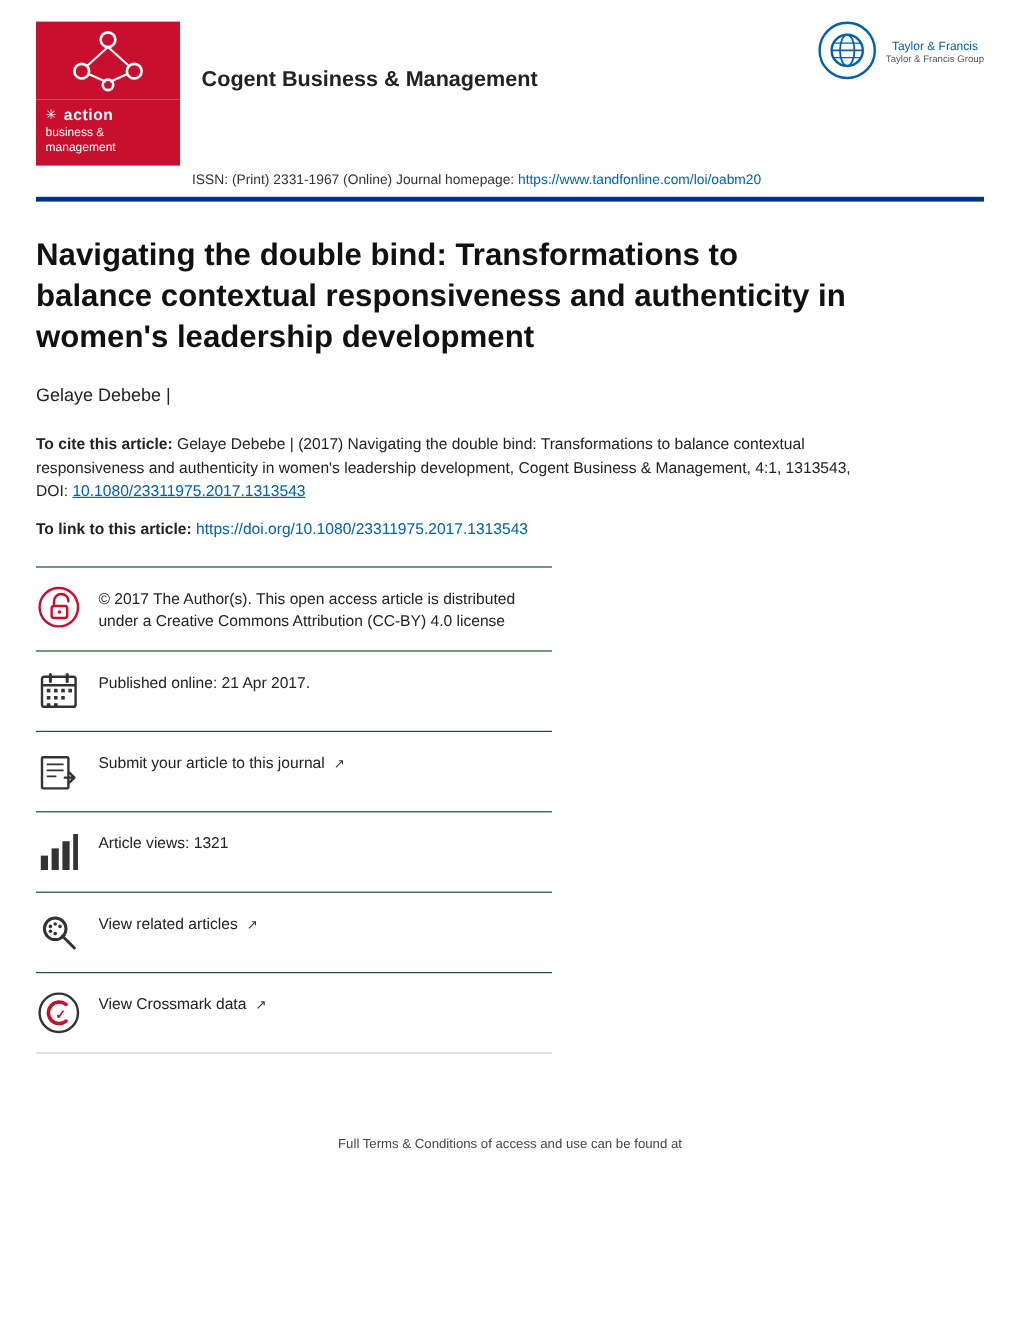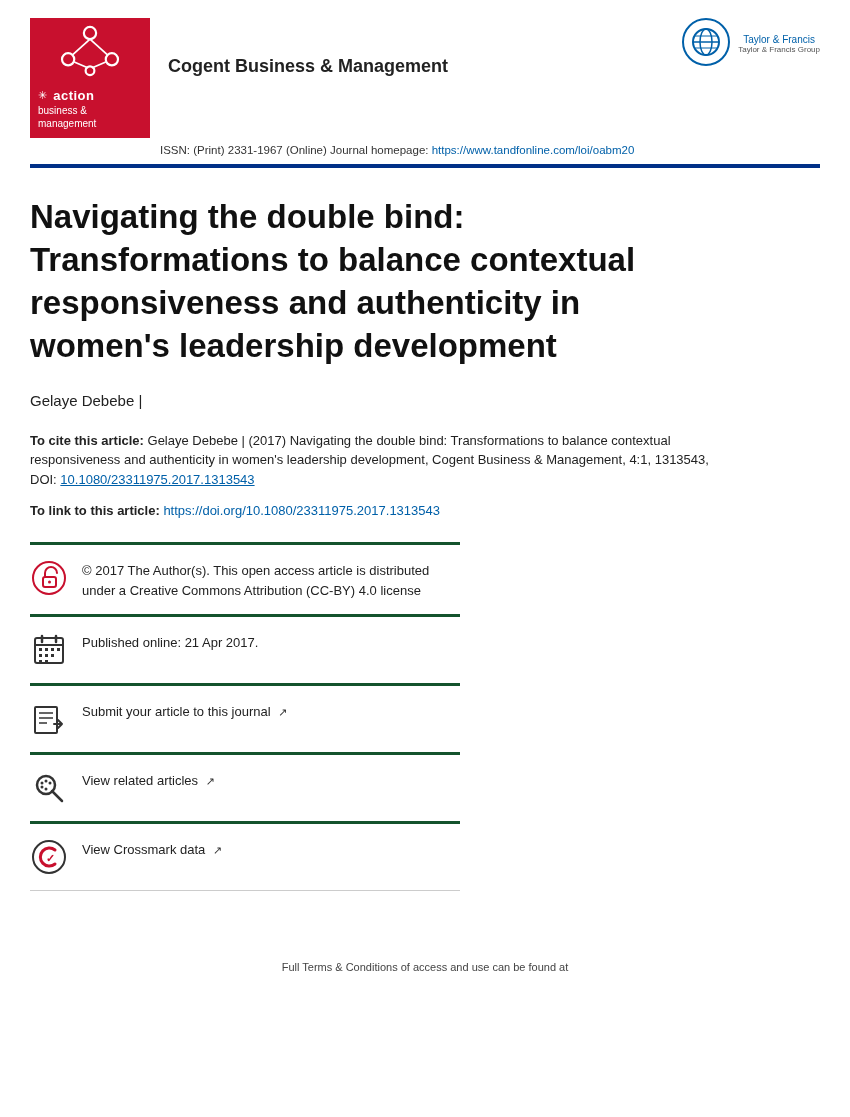--- a/index.html
+++ b/index.html
@@ -138,21 +138,21 @@
       background: #003087;
       margin: 8px 30px 0 30px;
     }
 
     
     .main-content {
       padding: 28px 30px 0 30px;
     }
 
     .article-title {
-      font-size: 33px;
+      font-size: 26px;
       font-weight: bold;
       color: #111;
       line-height: 1.3;
       max-width: 680px;
       margin-bottom: 24px;
     }
 
     .author-line {
       font-size: 15px;
       color: #222;
@@ -195,21 +195,21 @@
     .info-cards {
       margin-top: 24px;
       max-width: 430px;
     }
 
     .info-card {
       display: flex;
       align-items: flex-start;
       gap: 14px;
       padding: 14px 0;
-      border-top: 3px solid #14532d;
+      border-top: 1px solid #14532d;
     }
 
     .info-card:last-child {
       border-bottom: 1px solid #ccc;
     }
 
     .info-card-icon {
       width: 38px;
       height: 38px;
       flex-shrink: 0;
@@ -375,20 +375,33 @@
             <line x1="7" y1="16" x2="21" y2="16" stroke="#333" stroke-width="1.5"></line>
             <line x1="7" y1="21" x2="15" y2="21" stroke="#333" stroke-width="1.5"></line>
             <path d="M22 22 L30 22 M26 18 L30 22 L26 26" fill="none" stroke="#333" stroke-width="2" stroke-linecap="round" stroke-linejoin="round"></path>
           </svg>
         </div>
         <div class="info-card-content">
           Submit your article to this journal <span class="ext-link-icon">↗</span>
         </div>
       </div>
 
+      <div class="info-card">
+        <div class="info-card-icon">
+          <svg width="34" height="34" viewBox="0 0 34 34">
+            <rect x="2" y="20" width="6" height="12" fill="#333"></rect>
+            <rect x="11" y="14" width="6" height="18" fill="#333"></rect>
+            <rect x="20" y="8" width="6" height="24" fill="#333"></rect>
+            <rect x="29" y="2" width="4" height="30" fill="#333"></rect>
+          </svg>
+        </div>
+        <div class="info-card-content">
+          Article views: 1321
+        </div>
+      </div>
 
       <div class="info-card">
         <div class="info-card-icon">
           <svg width="34" height="34" viewBox="0 0 34 34">
             <circle cx="14" cy="14" r="9" fill="none" stroke="#333" stroke-width="2.5"></circle>
             <line x1="20" y1="20" x2="30" y2="30" stroke="#333" stroke-width="2.5" stroke-linecap="round"></line>
 
             <circle cx="10" cy="12" r="1.5" fill="#333"></circle>
             <circle cx="14" cy="10" r="1.5" fill="#333"></circle>
             <circle cx="18" cy="12" r="1.5" fill="#333"></circle>

